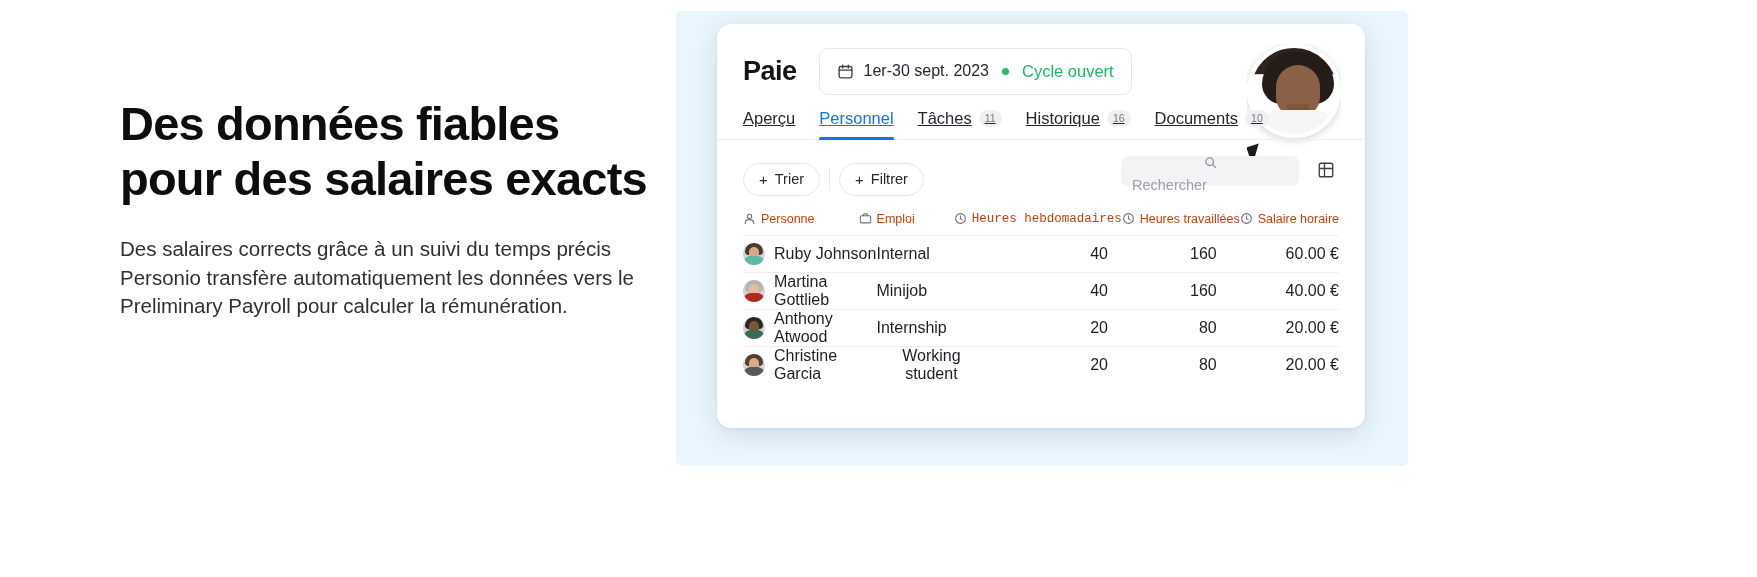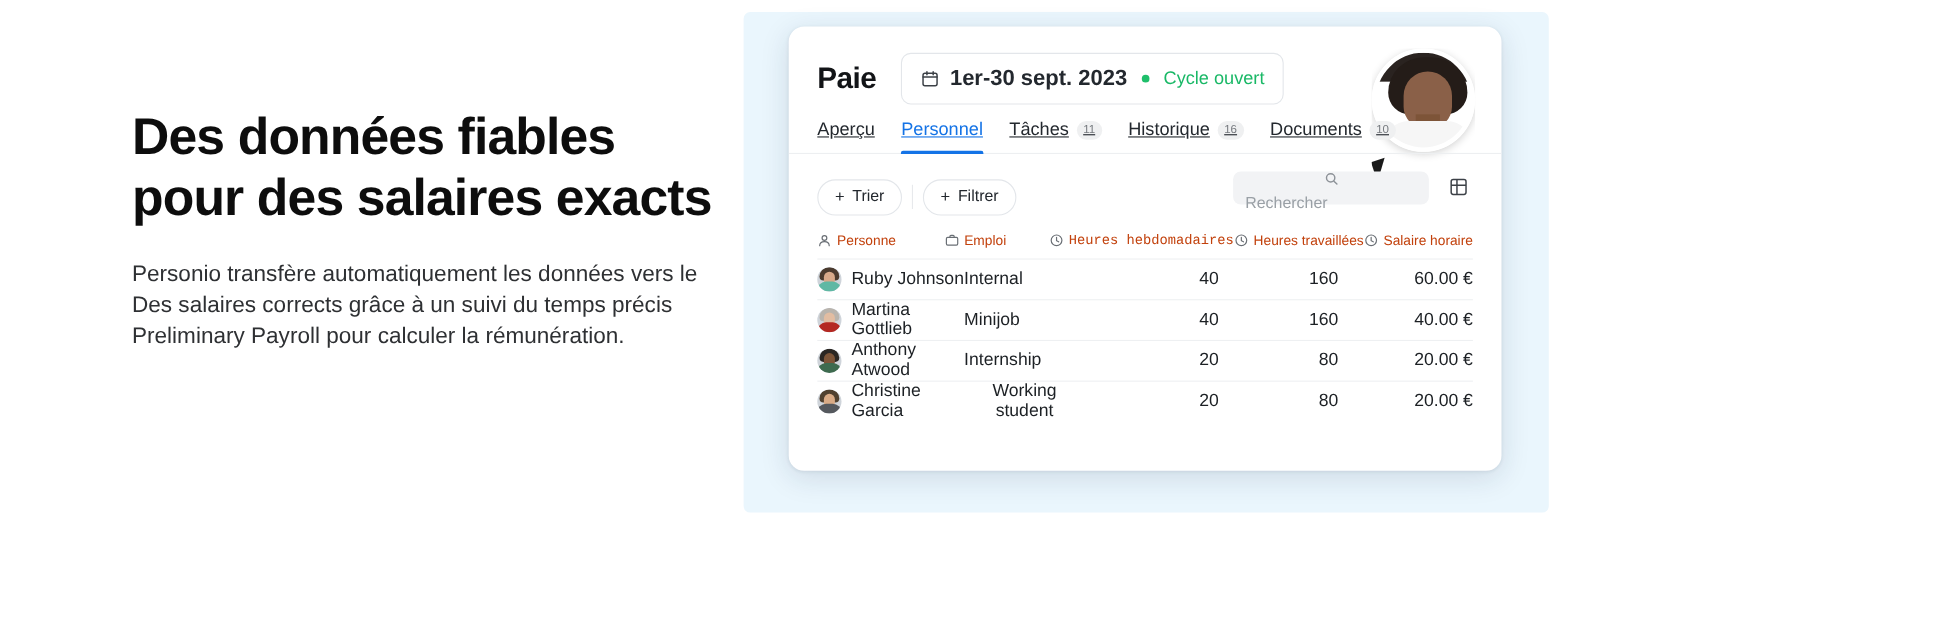--- a/index.html
+++ b/index.html
@@ -66,22 +66,22 @@
     display: flex;
     align-items: center;
     gap: 10px;
     border: 1px solid #e3e6ea;
     border-radius: 9px;
     padding: 10px 17px;
     height: 47px;
     background: #fff;
   }
   .daterange .dates {
-    font-size: 20px;
-    font-weight: 700;
+    font-size: 16px;
+    font-weight: 400;
     color: #23282e;
     white-space: nowrap;
   }
   .dot {
     width: 7px; height: 7px; border-radius: 50%;
     background: #1fbf6b;
     display: inline-block;
     margin: 0 3px;
   }
   .cyclestatus {
@@ -278,22 +278,22 @@
 <body>
 
 <div class="page">
 
   <div class="copy">
     <h1 class="headline">
       <span class="l1">Des données fiables</span>
       <span class="l2">pour des salaires exacts</span>
     </h1>
     <div class="subcopy">
+      <span>Des salaires corrects grâce à un suivi du temps précis</span>
       <span>Personio transfère automatiquement les données vers le</span>
-      <span>Des salaires corrects grâce à un suivi du temps précis</span>
       <span>Preliminary Payroll pour calculer la rémunération.</span>
     </div>
   </div>
 
   <div class="panel-bg"></div>
 
   <div class="card">
 
     <div class="card-head">
       <div class="brand">Paie</div>

